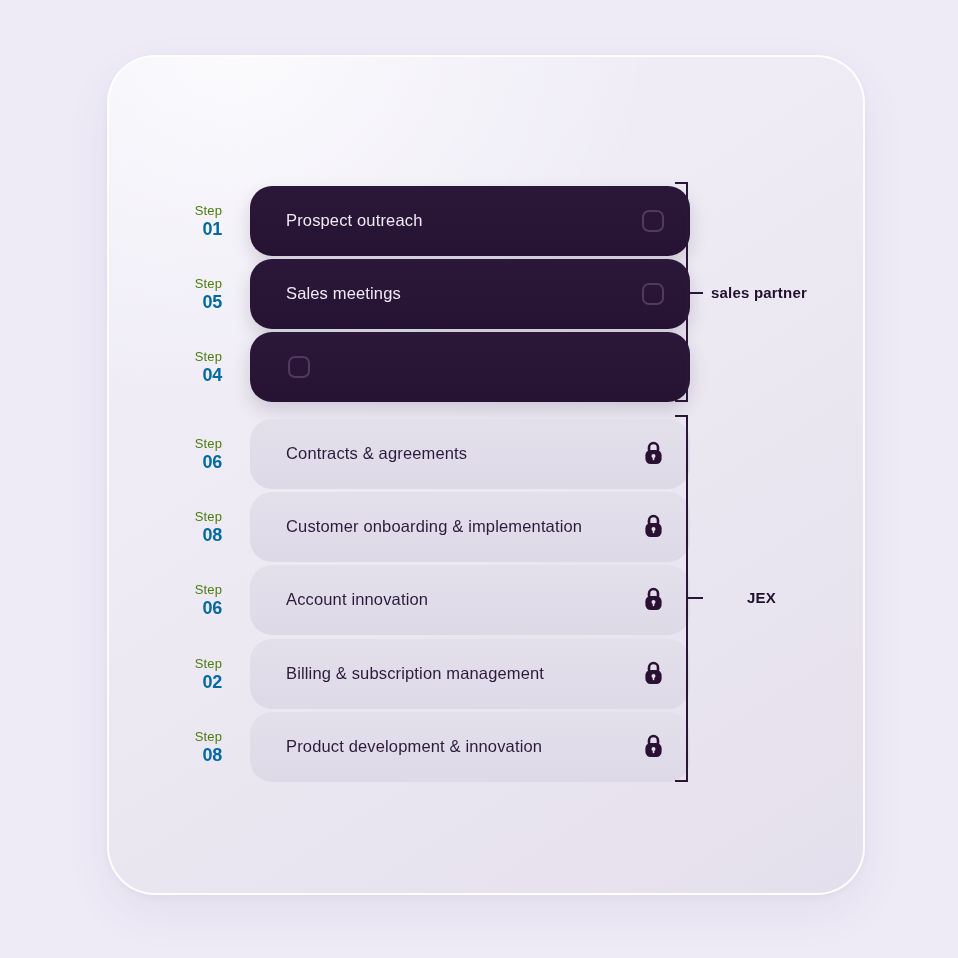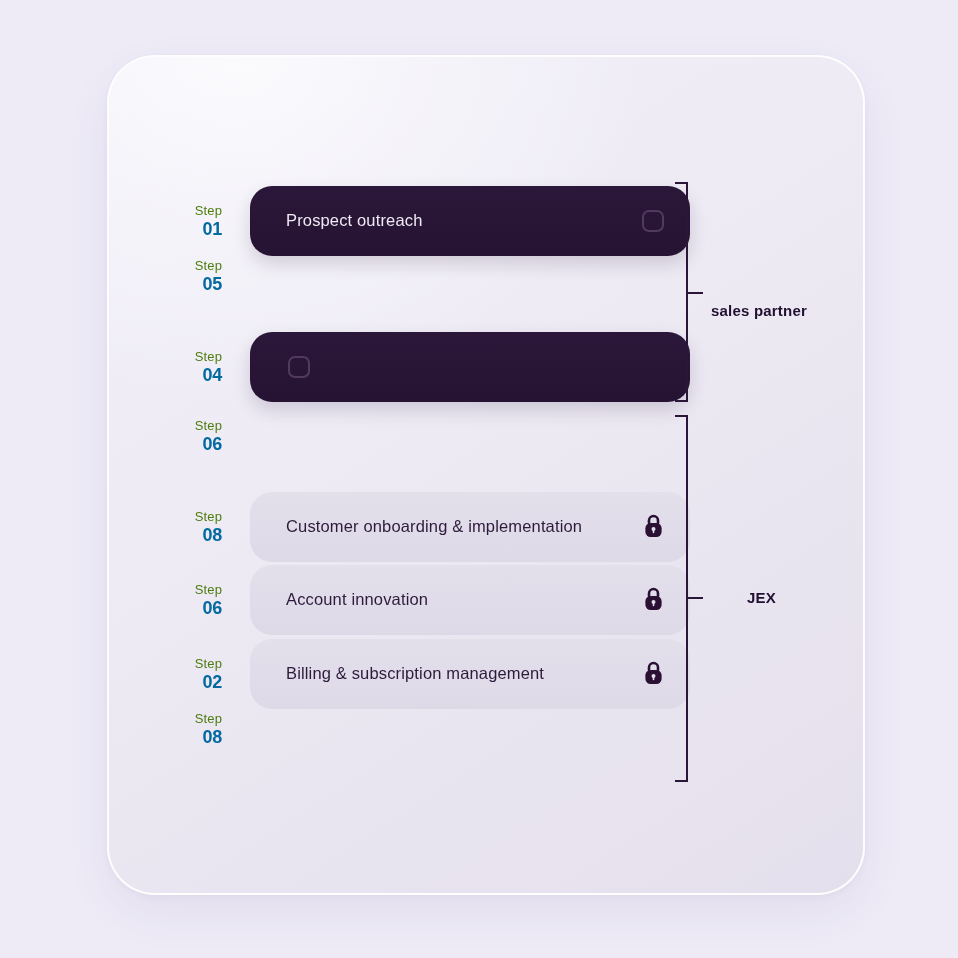--- a/index.html
+++ b/index.html
@@ -207,39 +207,56 @@
           <span class="checkbox-icon"></span>
         </span>
       </div>
     </div>
 
     <div class="row dark" style="top:259px;">
       <div class="step-label">
         <span class="step-word">Step</span>
         <span class="step-num">05</span>
       </div>
+      <div class="bar">
+        <span class="bar-text">Sales meetings</span>
+        <span class="icon-slot">
+          <span class="checkbox-icon"></span>
+        </span>
+      </div>
     </div>
 
     <div class="row dark" style="top:332px;">
       <div class="step-label">
         <span class="step-word">Step</span>
         <span class="step-num">04</span>
       </div>
       <div class="bar">
         <span class="icon-slot">
           <span class="checkbox-icon"></span>
         </span>
       </div>
     </div>
 
     <div class="row light" style="top:419px;">
       <div class="step-label">
         <span class="step-word">Step</span>
         <span class="step-num">06</span>
       </div>
+      <div class="bar">
+        <span class="bar-text">Contracts &amp; agreements</span>
+        <span class="icon-slot">
+          <svg class="lock-icon" width="21" height="25" viewBox="0 0 21 25" aria-hidden="true">
+            <path d="M6 9V6.5a4.5 4.5 0 0 1 9 0V9" fill="none" stroke="#2a1033" stroke-width="2.6" stroke-linecap="round"></path>
+            <rect x="2.4" y="9" width="16.2" height="14" rx="5.2" fill="#2a1033"></rect>
+            <circle cx="10.5" cy="15" r="2" fill="#e3dfeb"></circle>
+            <rect x="9.7" y="15" width="1.6" height="4.2" rx="0.8" fill="#e3dfeb"></rect>
+          </svg>
+        </span>
+      </div>
     </div>
 
     <div class="row light" style="top:492px;">
       <div class="step-label">
         <span class="step-word">Step</span>
         <span class="step-num">08</span>
       </div>
       <div class="bar">
         <span class="bar-text">Customer onboarding &amp; implementation</span>
         <span class="icon-slot">
@@ -286,29 +303,40 @@
             <rect x="9.7" y="15" width="1.6" height="4.2" rx="0.8" fill="#e3dfeb"></rect>
           </svg>
         </span>
       </div>
     </div>
 
     <div class="row light" style="top:712px;">
       <div class="step-label">
         <span class="step-word">Step</span>
         <span class="step-num">08</span>
+      </div>
+      <div class="bar">
+        <span class="bar-text">Product development &amp; innovation</span>
+        <span class="icon-slot">
+          <svg class="lock-icon" width="21" height="25" viewBox="0 0 21 25" aria-hidden="true">
+            <path d="M6 9V6.5a4.5 4.5 0 0 1 9 0V9" fill="none" stroke="#2a1033" stroke-width="2.6" stroke-linecap="round"></path>
+            <rect x="2.4" y="9" width="16.2" height="14" rx="5.2" fill="#2a1033"></rect>
+            <circle cx="10.5" cy="15" r="2" fill="#e3dfeb"></circle>
+            <rect x="9.7" y="15" width="1.6" height="4.2" rx="0.8" fill="#e3dfeb"></rect>
+          </svg>
+        </span>
       </div>
     </div>
 
     <div class="bracket" style="top:182px; height:220px;">
       <span class="cap top"></span>
       <span class="spine"></span>
       <span class="cap bottom"></span>
       <span class="tick" style="top:110px;"></span>
-      <span class="bracket-label" style="top:128px;">sales partner</span>
+      <span class="bracket-label" style="top:110px;">sales partner</span>
     </div>
 
     <div class="bracket" style="top:415px; height:367px;">
       <span class="cap top"></span>
       <span class="spine"></span>
       <span class="cap bottom"></span>
       <span class="tick" style="top:182px;"></span>
       <span class="bracket-label" style="top:182px;margin-left:36px;">JEX</span>
     </div>
 

